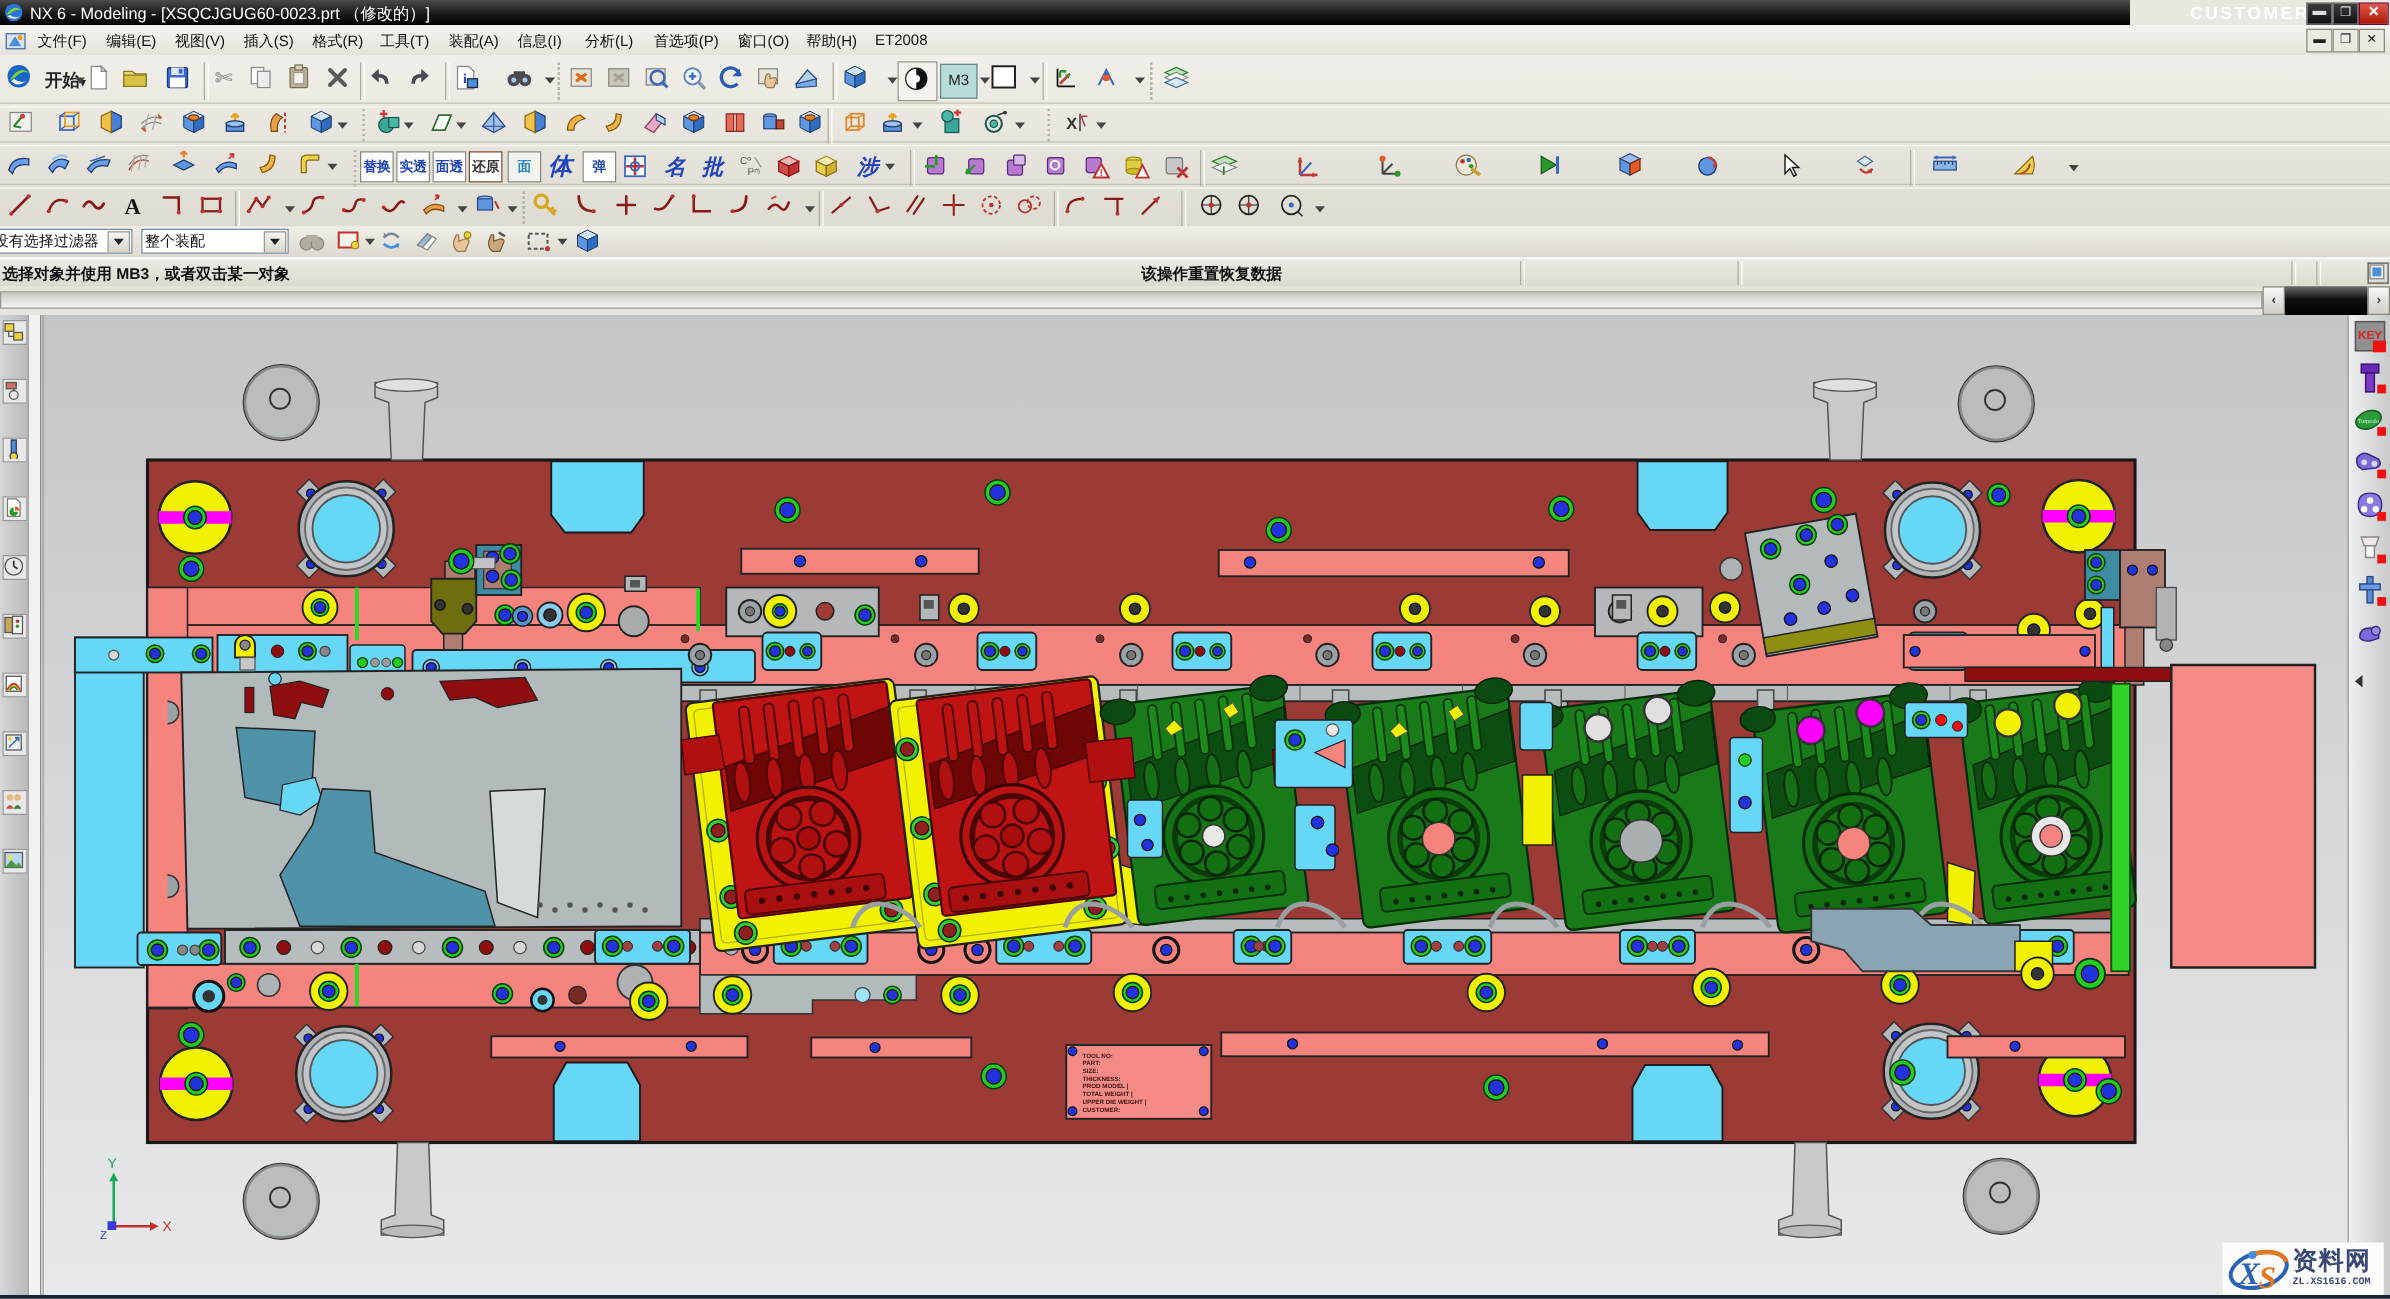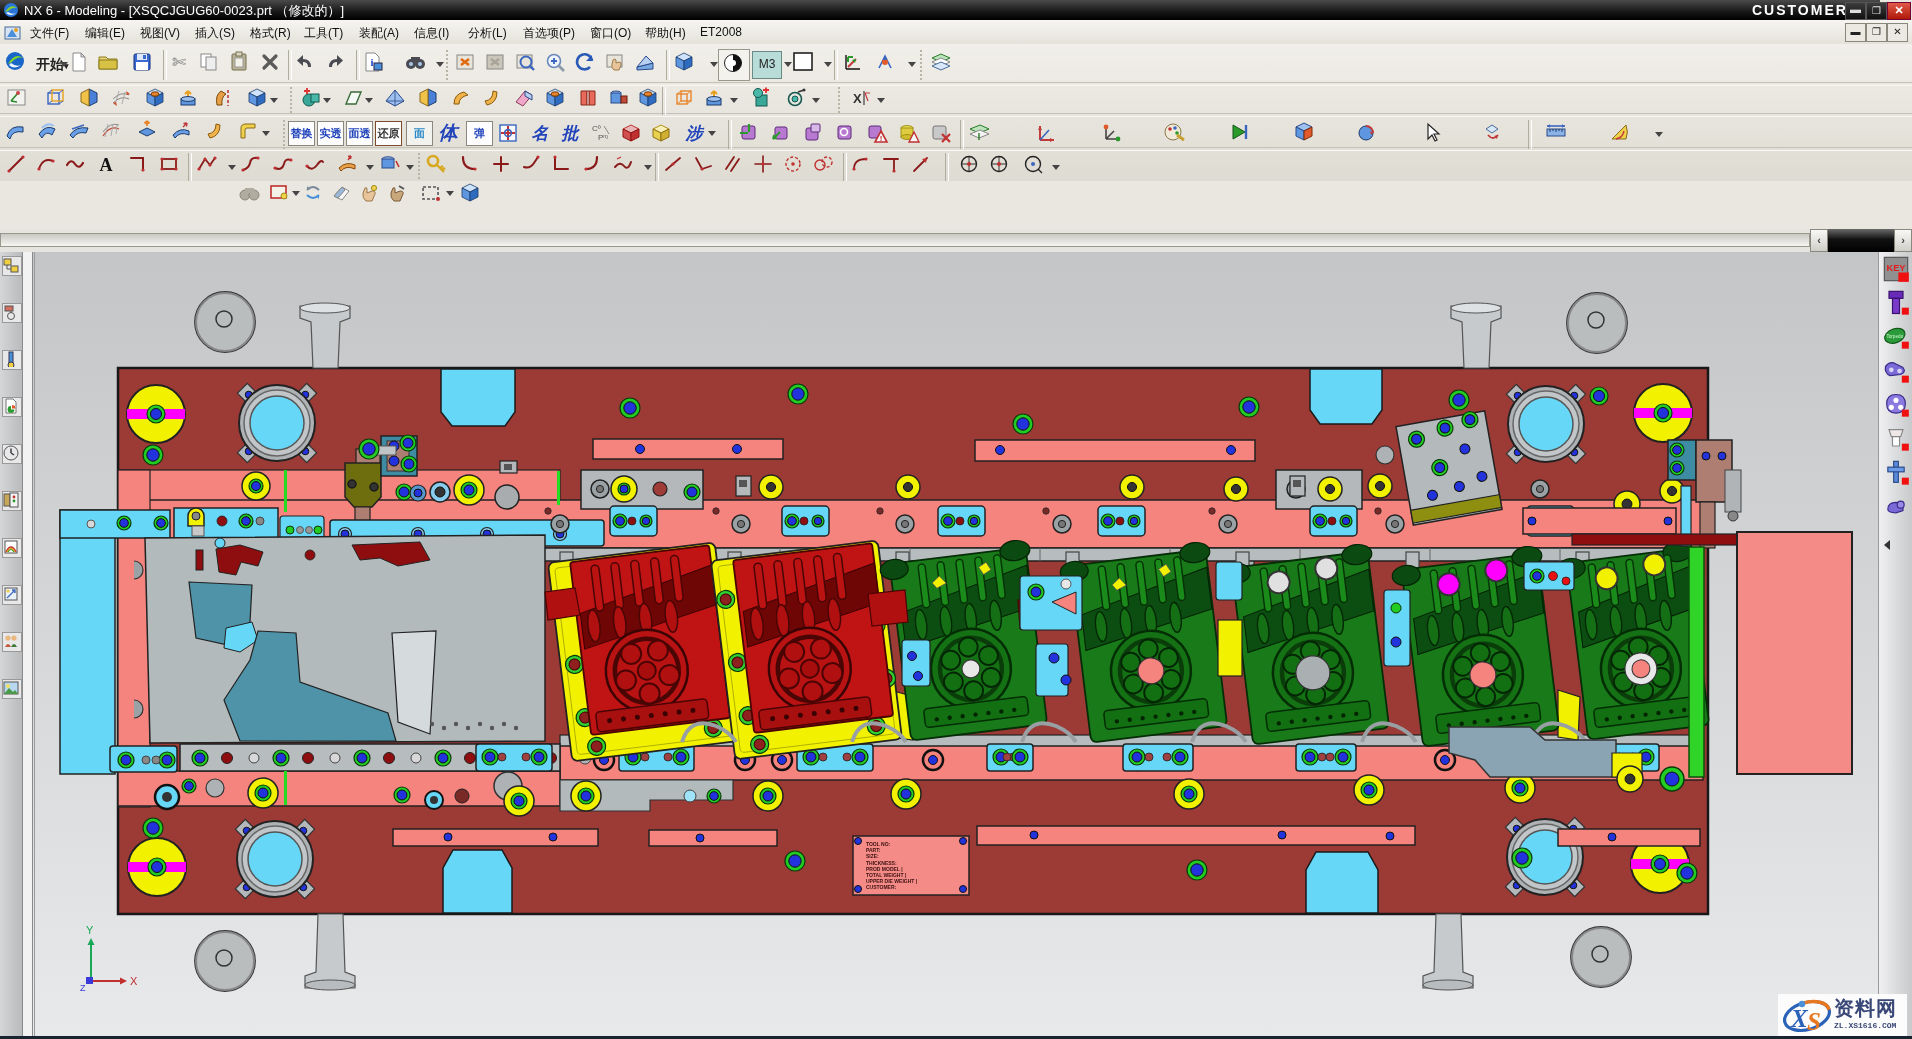--- a/index.html
+++ b/index.html
@@ -1,18 +1,18 @@
 <!DOCTYPE html>
 <html><head><meta charset="utf-8"><style>
 html,body{margin:0;padding:0;width:1912px;height:1039px;overflow:hidden;font-family:"Liberation Sans",sans-serif;}
 .abs{position:absolute;}
 .ic{position:absolute;}
 </style></head><body>
 <div class="abs" style="left:0;top:0;width:1912px;height:1039px;background:#e9e7e0">
-<div class="abs" style="left:0;top:0;width:1880px;height:20px;background:linear-gradient(180deg,#4a4a4a,#161616 60%,#000)">
+<div class="abs" style="left:0;top:0;width:1704px;height:20px;background:linear-gradient(180deg,#4a4a4a,#161616 60%,#000)">
 <div class="abs" style="left:3px;top:2px;width:16px;height:16px"><svg width="16" height="16" viewBox="0 0 16 16">
           <circle cx="8" cy="8" r="7" fill="#2a76d8"></circle>
           <path d="M2 10 Q8 1 14 6 Q9 5 5 9 Z" fill="#8ad42a"></path>
           <path d="M3 11 Q8 15 13 11 Q9 13 5 10Z" fill="#f0f4ff"></path>
         </svg></div>
 <div class="abs" style="left:24px;top:2px;color:#fff;font-size:13px;">NX 6 - Modeling - [XSQCJGUG60-0023.prt （修改的）]</div>
 <div class="abs" style="left:1752px;top:2px;color:#fff;font-size:14px;font-weight:bold;letter-spacing:2px">CUSTOMER</div>
 <div class="abs" style="left:1845px;top:2px;width:19px;height:16px;background:linear-gradient(180deg,#3c3c3c,#111);border:1px solid #555;color:#ddd;font-size:11px;text-align:center;line-height:12px">▬</div>
 <div class="abs" style="left:1866px;top:2px;width:19px;height:16px;background:linear-gradient(180deg,#3c3c3c,#111);border:1px solid #555;color:#ddd;font-size:10px;text-align:center;line-height:15px">❐</div>
 <div class="abs" style="left:1887px;top:2px;width:22px;height:16px;background:linear-gradient(180deg,#e05a4a,#b01808);border:1px solid #703;color:#fff;font-size:11px;font-weight:bold;text-align:center;line-height:15px">✕</div>
@@ -585,20 +585,28 @@
 <div style="position:absolute;left:228px;top:165px;width:0;height:0;border-left:4px solid transparent;border-right:4px solid transparent;border-top:5px solid #444"></div>
 <div style="position:absolute;left:366px;top:165px;width:0;height:0;border-left:4px solid transparent;border-right:4px solid transparent;border-top:5px solid #444"></div>
 <div style="position:absolute;left:406px;top:165px;width:0;height:0;border-left:4px solid transparent;border-right:4px solid transparent;border-top:5px solid #444"></div>
 <div style="position:absolute;left:644px;top:165px;width:0;height:0;border-left:4px solid transparent;border-right:4px solid transparent;border-top:5px solid #444"></div>
 <div style="position:absolute;left:1052px;top:165px;width:0;height:0;border-left:4px solid transparent;border-right:4px solid transparent;border-top:5px solid #444"></div>
 <div style="position:absolute;left:188px;top:153px;width:2px;height:28px;border-left:1px solid #b0aca0;border-right:1px solid #fff"></div>
 <div style="position:absolute;left:418px;top:153px;width:2px;height:28px;background:repeating-linear-gradient(180deg,#b8b4a8 0 2px,transparent 2px 4px)"></div>
 <div style="position:absolute;left:655px;top:153px;width:2px;height:28px;border-left:1px solid #b0aca0;border-right:1px solid #fff"></div>
 <div style="position:absolute;left:843px;top:153px;width:2px;height:28px;border-left:1px solid #b0aca0;border-right:1px solid #fff"></div>
 <div style="position:absolute;left:945px;top:153px;width:2px;height:28px;border-left:1px solid #b0aca0;border-right:1px solid #fff"></div>
+<div class="abs" style="left:0;top:181px;width:1912px;height:25px;background:linear-gradient(180deg,#f0eee8,#ddd9d0)">
+<div class="abs" style="left:-8px;top:2px;width:114px;height:20px;background:#fff;border:1px solid #7a8aa0;box-sizing:border-box;font-size:12px;color:#111;line-height:18px;overflow:hidden;padding-left:2px">没有选择过滤器<div class="abs" style="right:1px;top:1px;width:16px;height:16px;background:linear-gradient(180deg,#f4f3ef,#d8d5cc);border:1px solid #9a978c">
+          <div style="margin:5px auto;width:0;height:0;border-left:4px solid transparent;border-right:4px solid transparent;border-top:5px solid #222"></div>
+        </div></div>
+<div class="abs" style="left:113px;top:2px;width:118px;height:20px;background:#fff;border:1px solid #7a8aa0;box-sizing:border-box;font-size:12px;color:#111;line-height:18px;overflow:hidden;padding-left:2px">整个装配<div class="abs" style="right:1px;top:1px;width:16px;height:16px;background:linear-gradient(180deg,#f4f3ef,#d8d5cc);border:1px solid #9a978c">
+          <div style="margin:5px auto;width:0;height:0;border-left:4px solid transparent;border-right:4px solid transparent;border-top:5px solid #222"></div>
+        </div></div>
+</div>
 <div class="ic" style="left:238px;top:182px;width:24px;height:24px"><svg width="24" height="24" viewBox="0 0 24 24">
         <circle cx="7" cy="13" r="5" fill="#b0aca0" stroke="#8a867a"></circle>
         <circle cx="16" cy="13" r="5" fill="#b0aca0" stroke="#8a867a"></circle>
         <rect x="7" y="6" width="9" height="5" fill="#b0aca0"></rect>
       </svg></div>
 <div class="ic" style="left:268px;top:182px;width:24px;height:24px"><svg width="24" height="24" viewBox="0 0 24 24">
         <rect x="3" y="4" width="15" height="12" fill="#f4f2e8" stroke="#c03030" stroke-width="1.6"></rect>
         <circle cx="16" cy="14" r="3" fill="#f0d24a" stroke="#a08a1a"></circle>
       </svg></div>
 <div class="ic" style="left:302px;top:182px;width:24px;height:24px"><svg width="24" height="24" viewBox="0 0 24 24">
@@ -623,20 +631,32 @@
         <rect x="3" y="5" width="15" height="12" fill="none" stroke="#555" stroke-width="1.6" stroke-dasharray="3 2"></rect>
         <circle cx="18" cy="17" r="2" fill="#c03030"></circle>
       </svg></div>
 <div class="ic" style="left:460px;top:182px;width:24px;height:24px"><svg width="24" height="24" viewBox="0 0 24 24">
         <polygon points="10,2 18,6 10,10 2,6" fill="#cfe4fb" stroke="#1a3a6a" stroke-width="0.8"></polygon>
         <polygon points="2,6 10,10 10,19 2,15" fill="#5e97e0" stroke="#1a3a6a" stroke-width="0.8"></polygon>
         <polygon points="18,6 10,10 10,19 18,15" fill="#2f6cc0" stroke="#1a3a6a" stroke-width="0.8"></polygon>
       </svg></div>
 <div style="position:absolute;left:292px;top:191px;width:0;height:0;border-left:4px solid transparent;border-right:4px solid transparent;border-top:5px solid #444"></div>
 <div style="position:absolute;left:446px;top:191px;width:0;height:0;border-left:4px solid transparent;border-right:4px solid transparent;border-top:5px solid #444"></div>
+<div class="abs" style="left:0;top:206px;width:1912px;height:23px;background:linear-gradient(180deg,#eceae4,#dcd9d0);border-top:1px solid #fff">
+<div class="abs" style="left:2px;top:4px;font-size:12.5px;font-weight:bold;color:#111">选择对象并使用 MB3，或者双击某一对象</div>
+<div class="abs" style="left:913px;top:4px;font-size:12.5px;font-weight:bold;color:#111">该操作重置恢复数据</div>
+<div class="abs" style="left:1216px;top:2px;width:2px;height:19px;border-left:1px solid #b0aca0;border-right:1px solid #fff"></div>
+<div class="abs" style="left:1390px;top:2px;width:2px;height:19px;border-left:1px solid #b0aca0;border-right:1px solid #fff"></div>
+<div class="abs" style="left:1833px;top:2px;width:2px;height:19px;border-left:1px solid #b0aca0;border-right:1px solid #fff"></div>
+<div class="abs" style="left:1853px;top:2px;width:2px;height:19px;border-left:1px solid #b0aca0;border-right:1px solid #fff"></div>
+<div class="abs" style="left:1894px;top:3px;width:15px;height:15px;border:1px solid #555"><svg width="13" height="13" viewBox="0 0 13 13">
+          <rect x="1" y="1" width="11" height="11" fill="#e8e8e8" stroke="#888"></rect>
+          <rect x="3" y="3" width="7" height="7" fill="#4a90d8"></rect>
+        </svg></div>
+</div>
 <div class="abs" style="left:0;top:229px;width:1912px;height:23px;background:#e6e4de">
 <div class="abs" style="left:0px;top:4px;width:1810px;height:14px;background:linear-gradient(180deg,#cac8c2,#f6f5f1);border:1px solid #9a978c;box-sizing:border-box"></div>
 <div class="abs" style="left:1810px;top:0px;width:18px;height:23px;background:linear-gradient(180deg,#f8f8f6,#d0cec8);border:1px solid #8a877c;box-sizing:border-box;color:#444;font-size:11px;text-align:center;line-height:21px;font-weight:bold">‹</div>
 <div class="abs" style="left:1828px;top:0px;width:66px;height:23px;background:linear-gradient(180deg,#6a6a6a,#111 45%,#000)"></div>
 <div class="abs" style="left:1894px;top:0px;width:18px;height:23px;background:linear-gradient(180deg,#f8f8f6,#d0cec8);border:1px solid #8a877c;box-sizing:border-box;color:#444;font-size:11px;text-align:center;line-height:21px;font-weight:bold">›</div>
 </div>
 <div class="abs" style="left:0;top:252px;width:1912px;height:785px;background:linear-gradient(180deg,#c3c5c7,#e8e9ea)"></div>
 <div class="abs" style="left:34px;top:252px;width:1px;height:785px;background:#979ba0"></div>
 <div class="abs" style="left:0;top:252px;width:22px;height:785px;background:linear-gradient(90deg,#d4d6d8,#b8babc)"></div>
 <div class="abs" style="left:22px;top:252px;width:11px;height:785px;background:#f2f2f2;border-left:1px solid #8a8a8a;border-right:1px solid #8a8a8a;box-sizing:border-box"></div>

